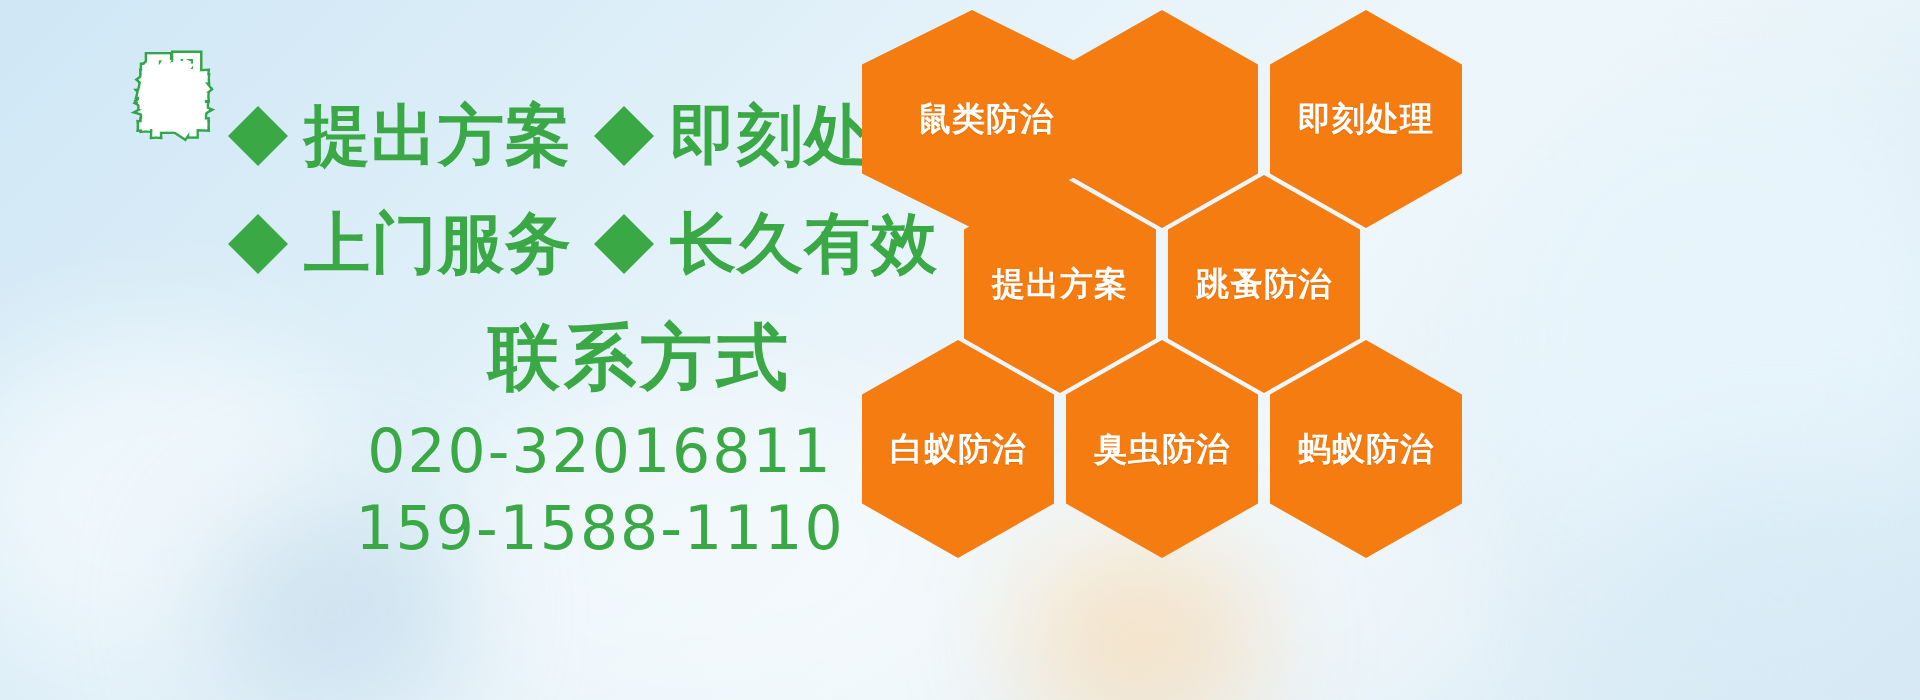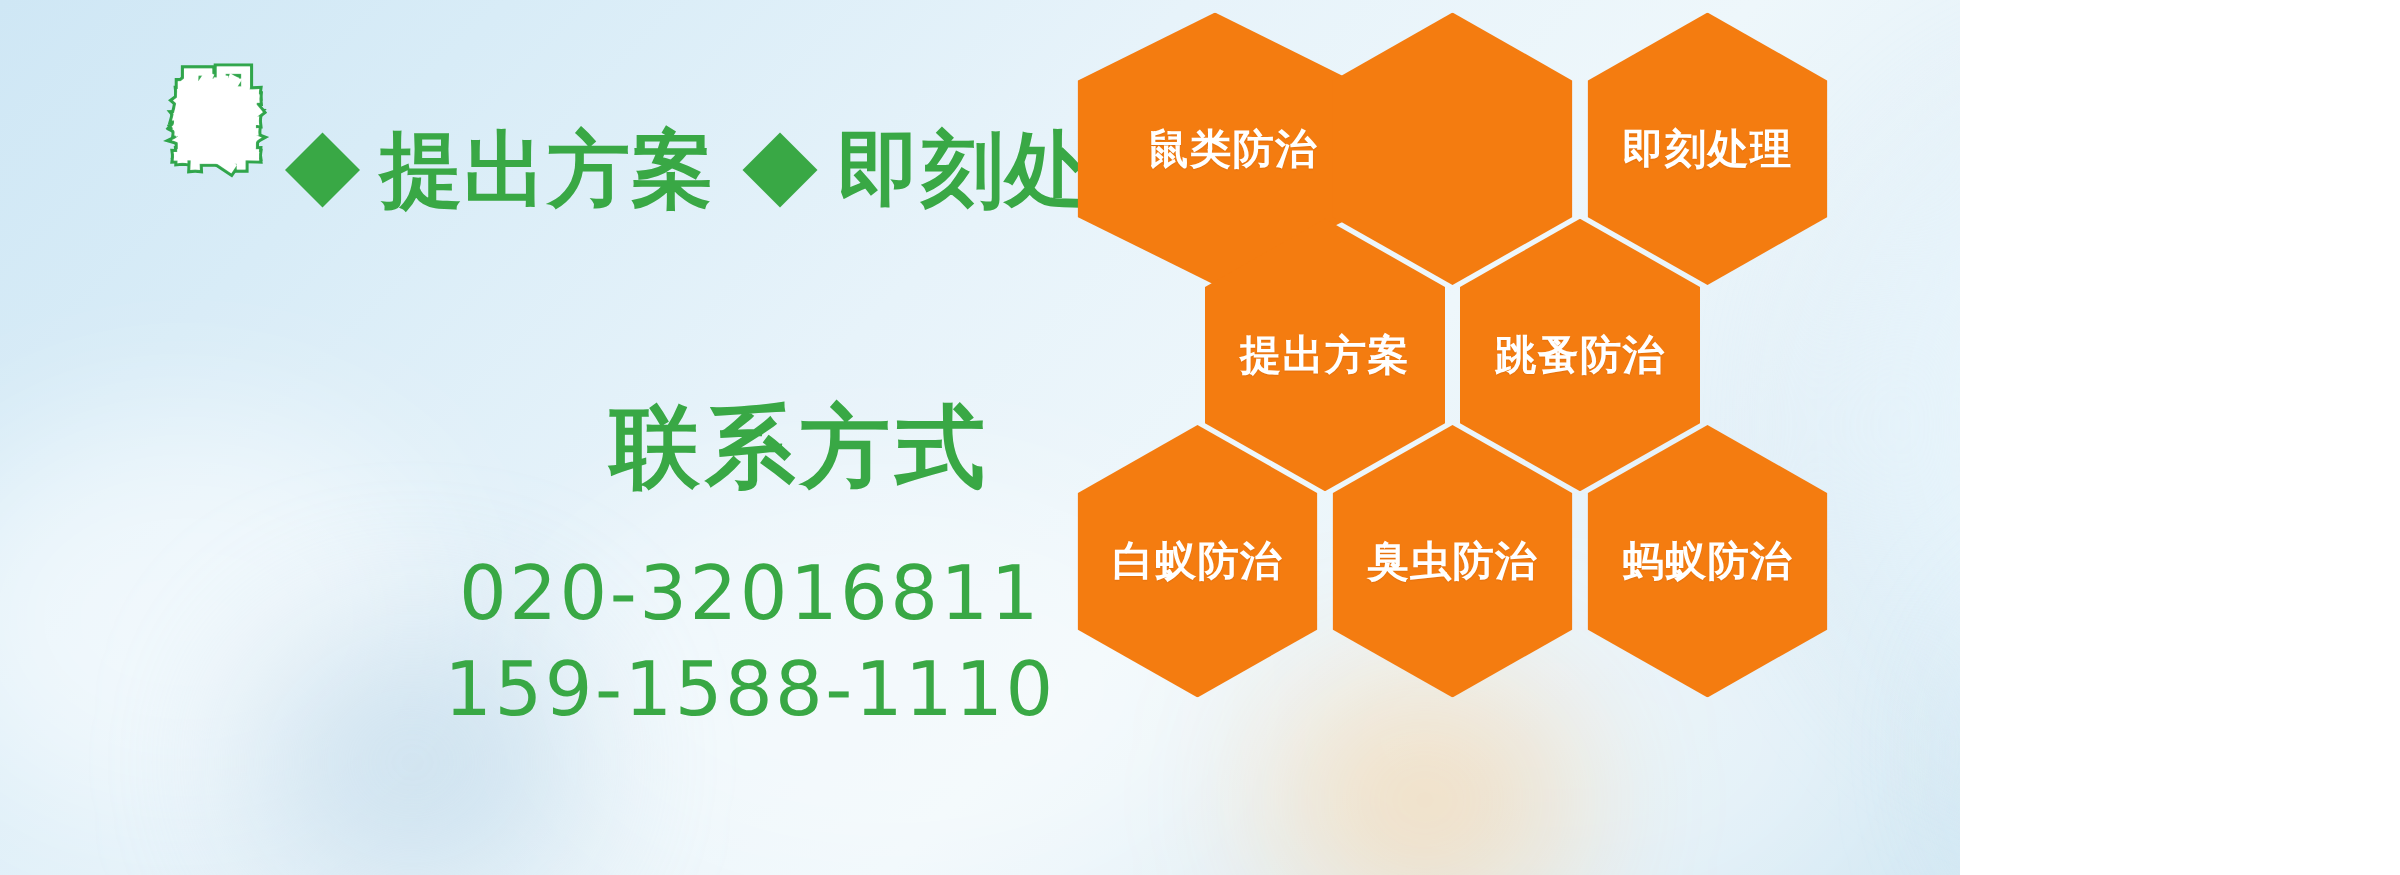--- a/index.html
+++ b/index.html
@@ -2,21 +2,21 @@
 <html><head>
 <meta charset="utf-8">
 <style>
   html, body {
     margin: 0;
     padding: 0;
     background: #ffffff;
   }
   #banner {
     position: relative;
-    width: 1568px;
+    width: 1920px;
     height: 700px;
     overflow: hidden;
     font-family: "DejaVu Sans", "Liberation Sans", sans-serif;
     background: linear-gradient(135deg, #cfe7f5 0%, #d8ecf7 18%, #e7f3fa 42%, #eef7fb 62%, #e3f0f8 80%, #d4e9f4 100%);
   }
   
   #banner .blob {
     position: absolute;
     border-radius: 50%;
     filter: blur(60px);
@@ -111,21 +111,21 @@
   }
   .phone-line {
     font-size: 60px;
     font-weight: normal;
     color: #39A845;
     letter-spacing: 2px;
     line-height: 1.28;
     text-align: center;
     padding-left: 40px;
   }
-  .phone-line.first { margin-top: 40px; }
+  .phone-line.first { margin-top: 16px; }
 
   
   #hex-grid {
     position: absolute;
     left: 862px;
     top: 0px;
     width: 600px;
     height: 565px;
   }
   .hex {
@@ -190,20 +190,30 @@
     <div class="feature-row">
       <div class="feature-item">
         <span class="diamond-icon"></span>
         <span class="feature-text">提出方案</span>
       </div>
       <div class="feature-item">
         <span class="diamond-icon"></span>
         <span class="feature-text">即刻处理</span>
       </div>
     </div>
+    <div class="feature-row">
+      <div class="feature-item">
+        <span class="diamond-icon"></span>
+        <span class="feature-text">上门服务</span>
+      </div>
+      <div class="feature-item">
+        <span class="diamond-icon"></span>
+        <span class="feature-text">长久有效</span>
+      </div>
+    </div>
   </div>
 
   <div id="contact">
     <div id="contact-title">联系方式</div>
     <div class="phone-line first">020-32016811</div>
     <div class="phone-line">159-1588-1110</div>
   </div>
 
   <div id="hex-grid">
     <div class="hex p-r1c1">

